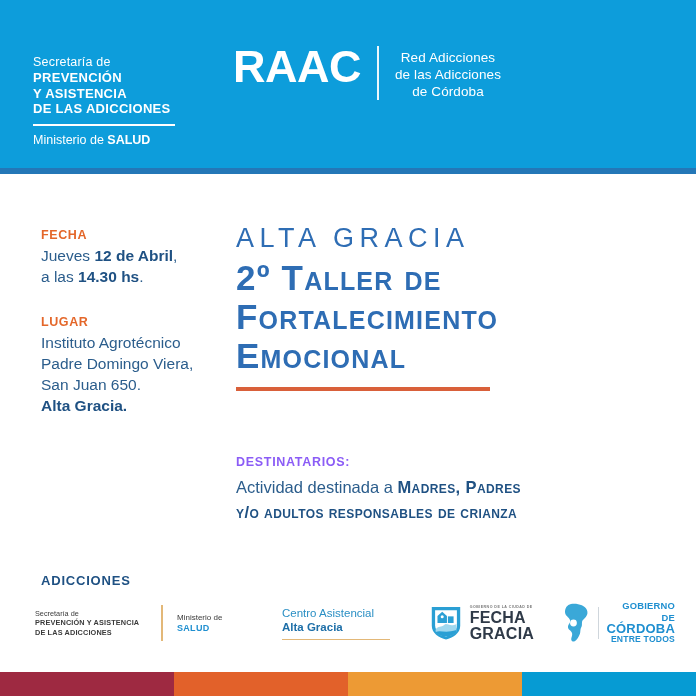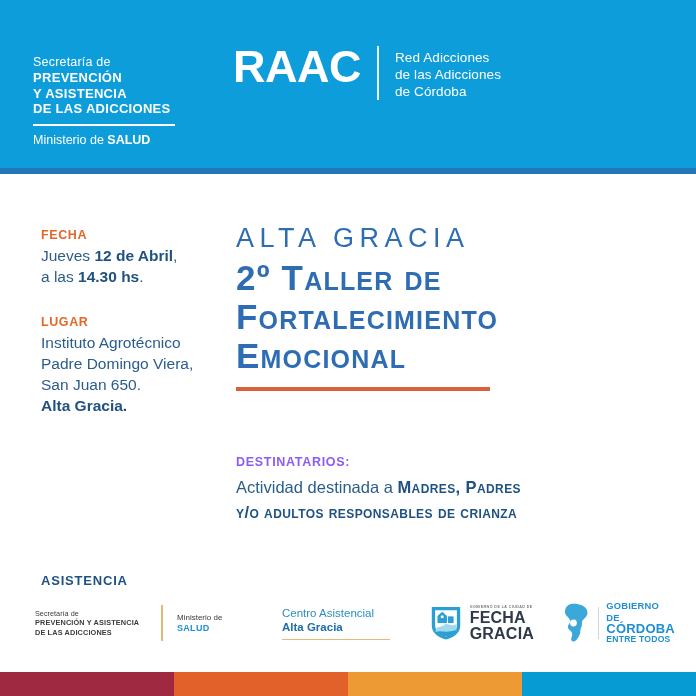--- a/index.html
+++ b/index.html
@@ -25,21 +25,21 @@
     position:absolute;left:33px;top:55px;width:200px;color:#ffffff;
   }
   .hdr-left .l1{font-size:12.5px;font-weight:400;letter-spacing:.2px;line-height:15px;}
   .hdr-left .l2{font-size:13px;font-weight:700;letter-spacing:.3px;line-height:15.5px;}
   .hdr-rule{
     width:142px;height:2px;background:#ffffff;margin:7px 0 6px 0;
   }
   .hdr-min{font-size:12.5px;color:#ffffff;font-weight:400;line-height:16px;}
   .hdr-min b{font-weight:700;}
 
-  .hdr-logo{position:absolute;left:233px;top:44px;display:flex;align-items:flex-start;}
+  .hdr-logo{position:absolute;left:233px;top:44px;display:flex;align-items:flex-start;text-align:center;}
   .raac{
     font-size:45px;font-weight:700;color:#ffffff;letter-spacing:-0.5px;
     line-height:46px;
   }
   .raac-div{
     width:2px;height:54px;background:#ffffff;margin:2px 16px 0 16px;opacity:.92;
   }
   .raac-sub{
     font-size:13.5px;color:#ffffff;line-height:17px;font-weight:400;
     letter-spacing:.1px;padding-top:5px;
@@ -108,21 +108,21 @@
   .logo-ca{margin-left:39px;width:128px;}
   .logo-ca .c1{color:#2a8fc4;font-size:11.5px;line-height:14px;font-weight:400;}
   .logo-ca .c2{color:#1e6fa8;font-size:11.5px;line-height:14px;font-weight:700;}
   .logo-ca .carule{width:108px;height:1.6px;background:#e3b878;margin-top:5px;}
 
   .logo-ag{margin-left:26px;display:flex;align-items:center;}
   .shield{width:34px;height:36px;margin-right:7px;}
   .ag-txt .ag-top{font-size:3.6px;color:#7a7a7a;letter-spacing:.45px;font-weight:700;line-height:5px;}
   .ag-txt .ag-big{color:#2f3a48;font-size:16px;font-weight:700;line-height:15.5px;letter-spacing:.2px;}
 
-  .logo-gc{margin-left:30px;display:flex;align-items:center;}
+  .logo-gc{margin-left:30px;display:flex;align-items:center;text-align:right;}
   .gc-map{width:27px;height:40px;margin-right:7px;}
   .gcdiv{width:1.4px;height:32px;background:#cfd6dc;margin-right:7px;}
   .gc-txt div{line-height:11.4px;letter-spacing:.2px;}
   .gc1{color:#1f8fd0;font-size:9.4px;font-weight:700;}
   .gc2{color:#1f8fd0;font-size:13px;font-weight:700;line-height:13.5px;}
   .gc3{color:#1f8fd0;font-size:8.6px;font-weight:700;}
 
   
   .bottombar{position:absolute;left:0;top:672px;width:696px;height:24px;display:flex;}
   .bottombar div{height:24px;}
@@ -185,21 +185,21 @@
   </div>
 
   <div class="dest">
     <div class="dest-label">DESTINATARIOS:</div>
     <div class="dest-body">
       <div><span>Actividad destinada a </span><b>Madres, Padres</b></div>
       <div class="dest-l2">y/o adultos responsables de crianza</div>
     </div>
   </div>
 
-  <div class="org-title">ASISTENCIA</div>
+  <div class="org-title">ADICCIONES</div>
 
   <div class="logos">
 
     <div class="logo-sec">
       <div class="a">Secretaría de</div>
       <div class="b">PREVENCIÓN Y ASISTENCIA</div>
       <div class="b">DE LAS ADICCIONES</div>
     </div>
 
     <div class="vdiv"></div>

